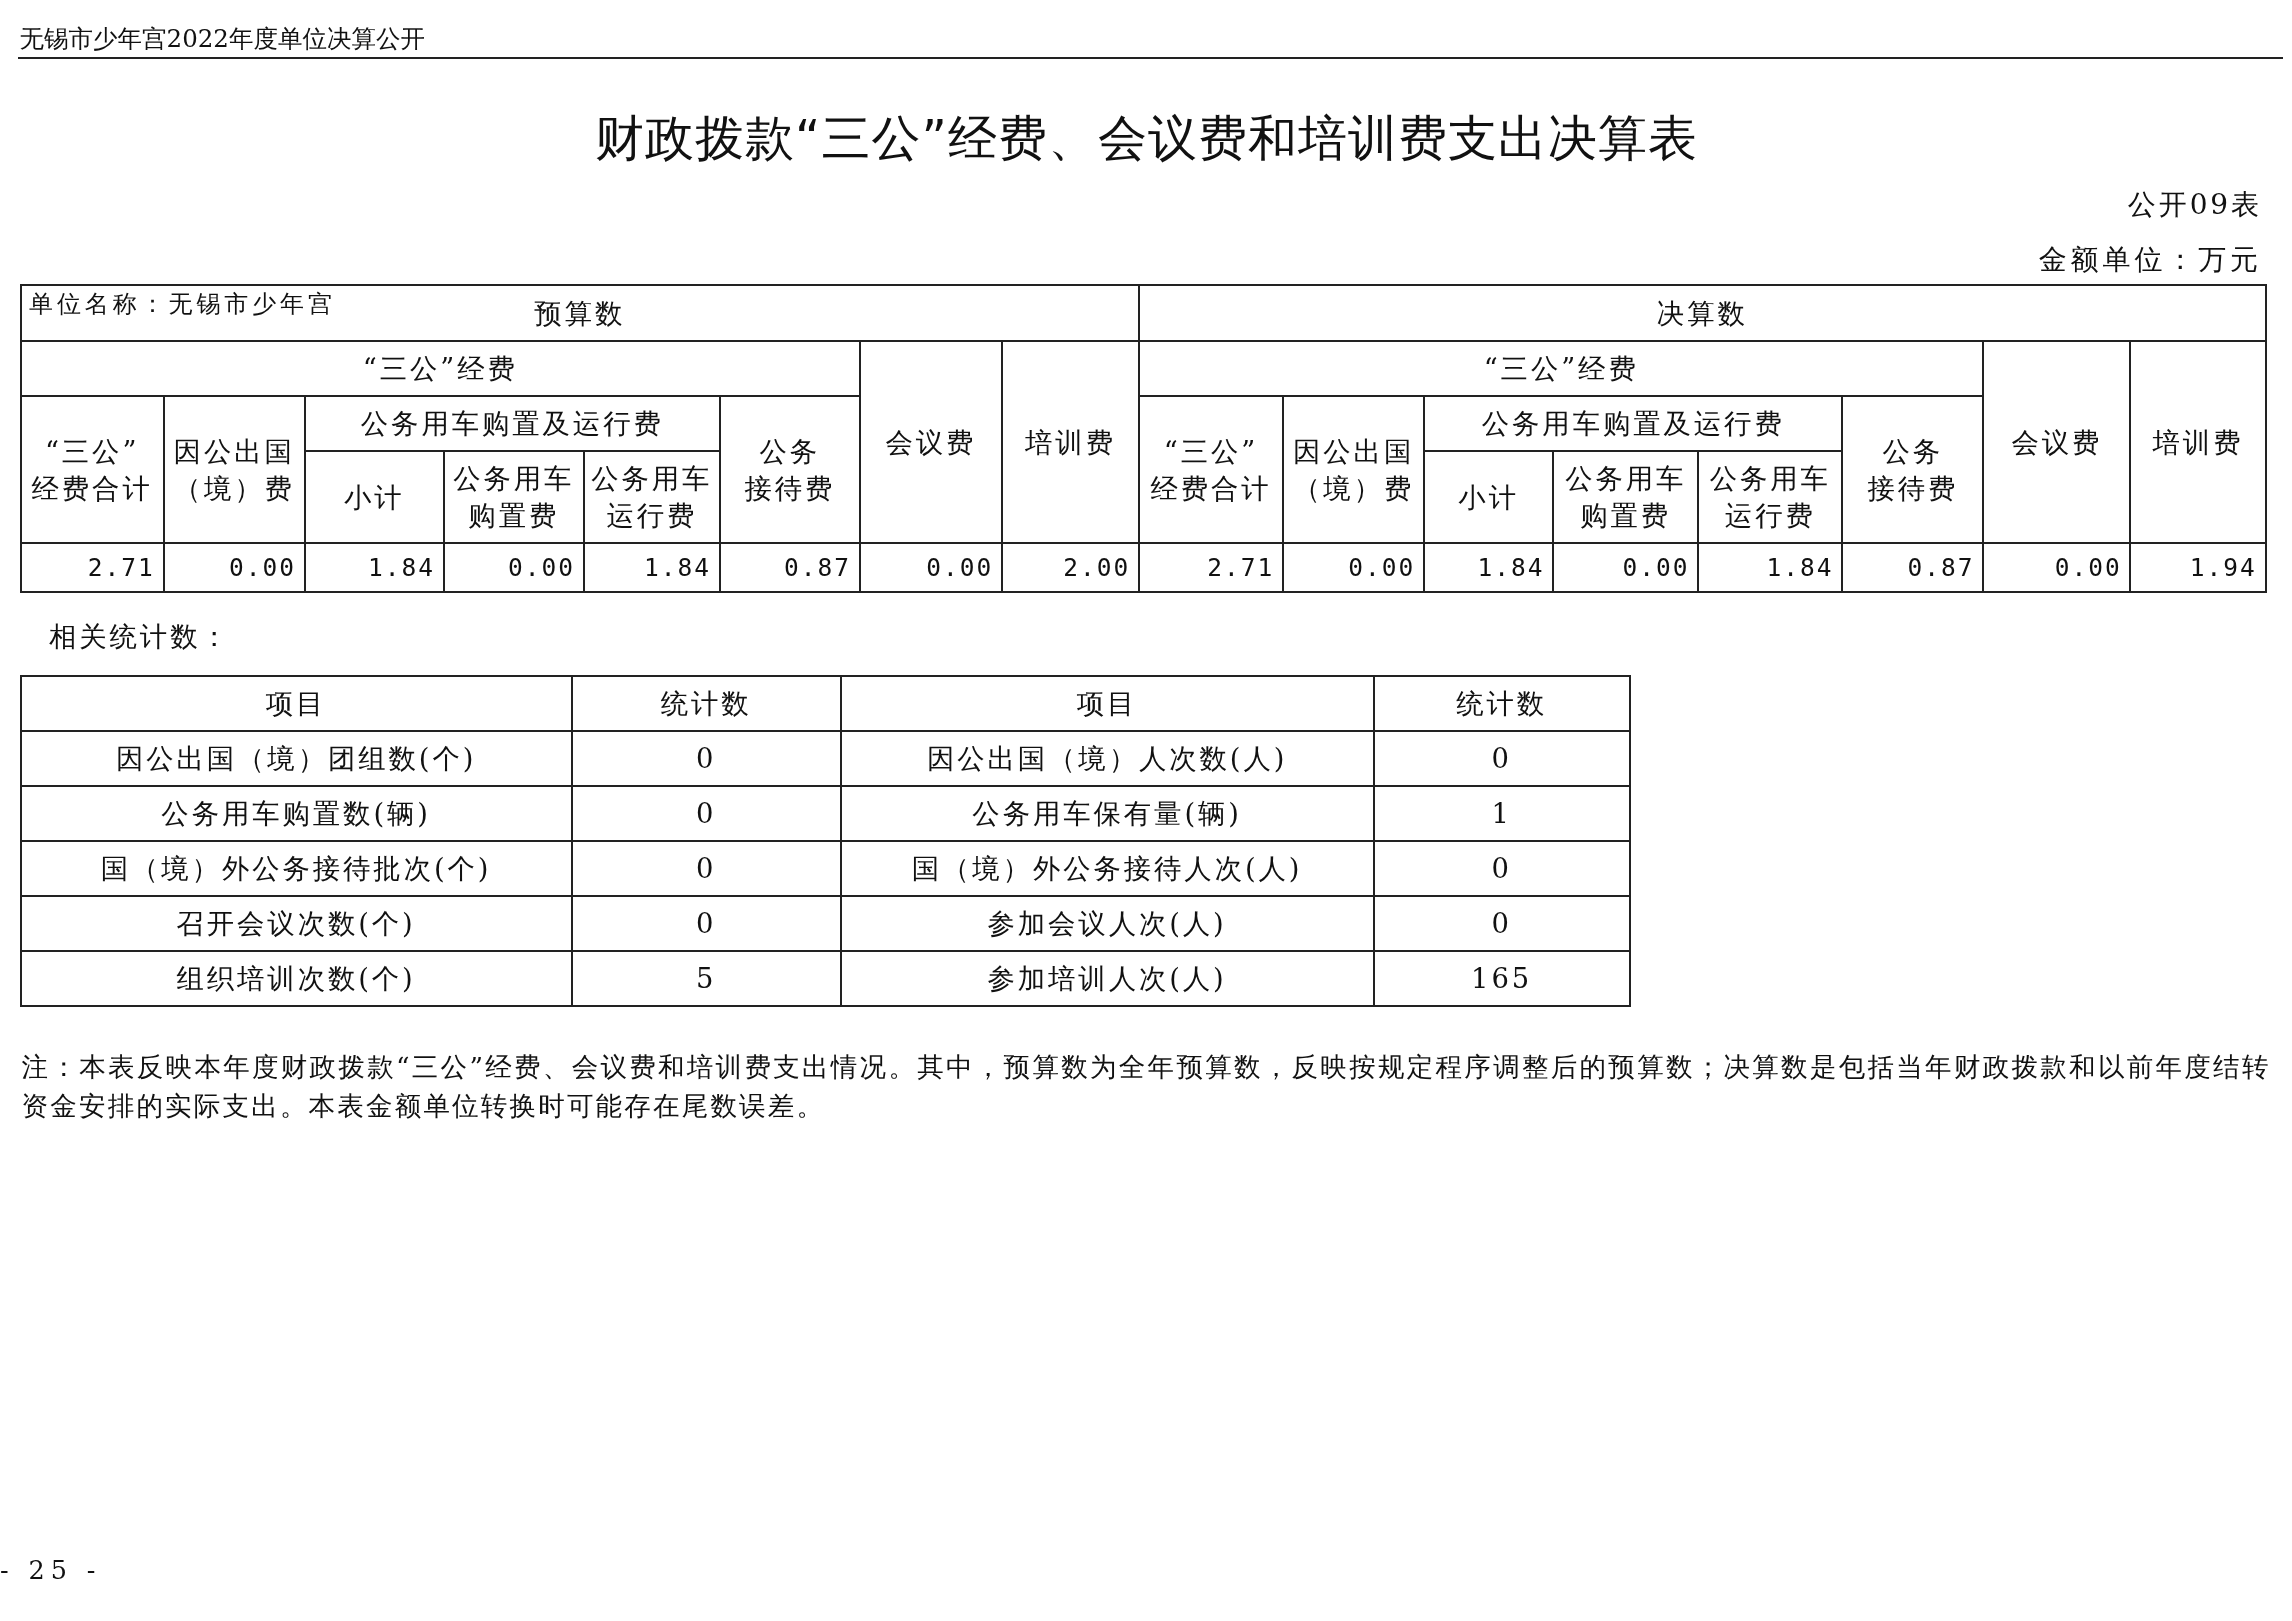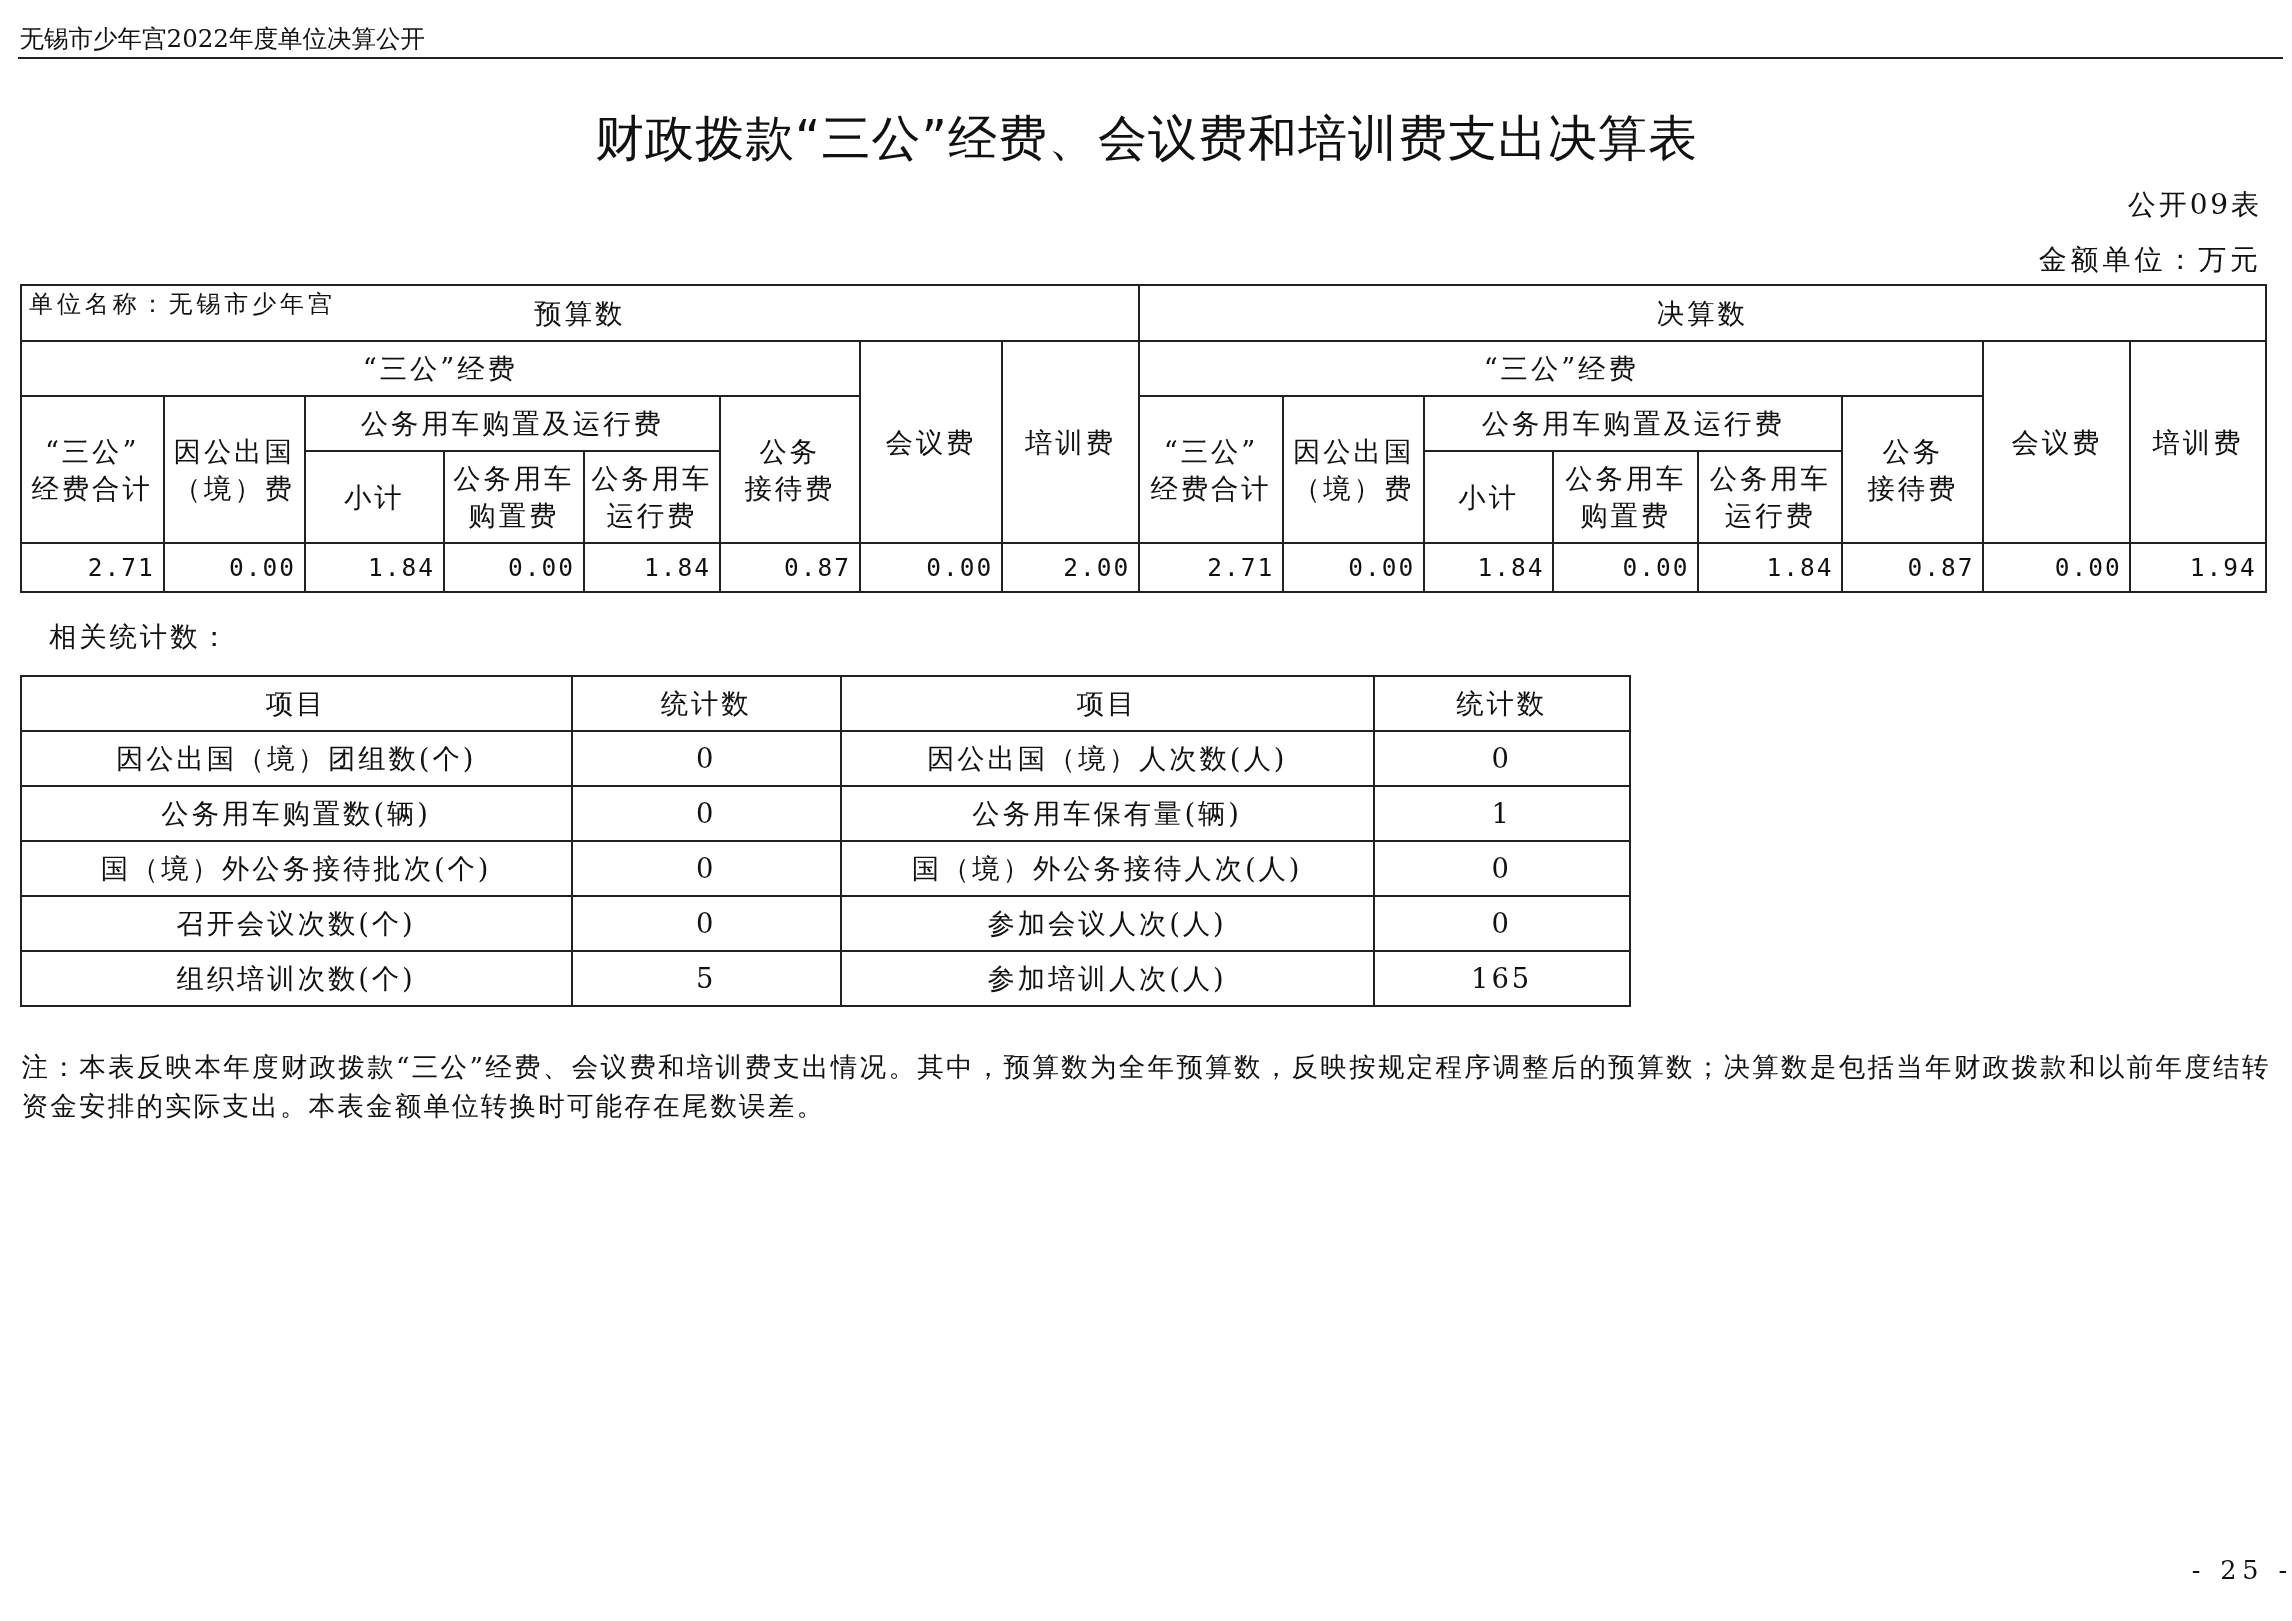--- a/index.html
+++ b/index.html
@@ -18,21 +18,21 @@
   td { border:2px solid #222; text-align:center; vertical-align:middle; padding:0;
        font-size:27.4px; letter-spacing:2.9px; line-height:37px; }
   .main-table { left:19.6px; top:284px; width:2247px; }
   .main-table td.num { text-align:right; padding-right:7.8px; letter-spacing:2px;
                        font-family:"DejaVu Sans Mono","Liberation Mono",monospace; font-size:24.5px; }
   .stats-caption { position:absolute; left:29px; top:619px; font-size:27.4px; letter-spacing:2.9px;margin-left:20px; }
   .stats-table { left:19.6px; top:659px; width:1608px;margin-top:16px; }
   .stats-table td { height:53px; font-size:27.4px; }
   .note { position:absolute; left:21.6px; top:1047px; width:2249px; font-size:26.5px;
           line-height:39px; letter-spacing:2.2px; text-align:justify; }
-  .page-number { position:absolute; left:0; right:0; top:1555px; text-align:right;
+  .page-number { position:absolute; left:0; right:0; top:1555px; text-align:left;
                  font-size:25.5px; letter-spacing:5.9px; }
 </style>
 </head>
 <body>
 
 <div class="running-header">无锡市少年宫2022年度单位决算公开</div>
 <div class="header-rule"></div>
 
 <div class="title">财政拨款“三公”经费、会议费和培训费支出决算表</div>
 <div class="table-code">公开09表</div>

